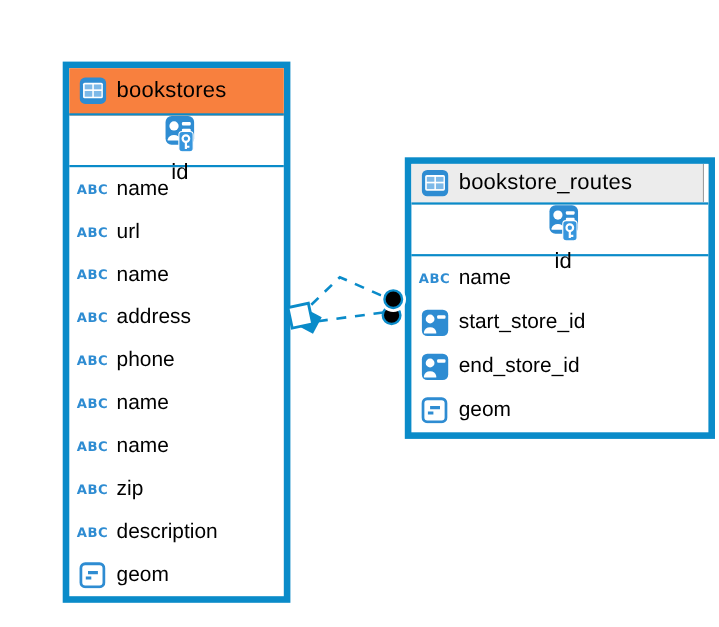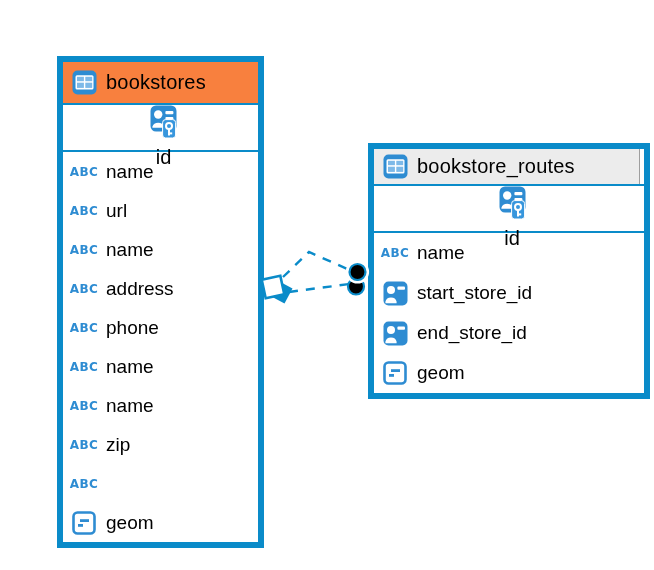--- a/index.html
+++ b/index.html
@@ -148,20 +148,21 @@
       <div class="row col">
         <span class="icon-box">
           <span class="abc">ABC</span>
         </span>
         <span class="label">zip</span>
       </div>
       <div class="row col">
         <span class="icon-box">
           <span class="abc">ABC</span>
         </span>
+        <span class="label">description</span>
       </div>
       <div class="row col">
         <span class="icon-box">
           <svg width="24" height="24" viewBox="0 0 24 24">
             <rect x="1.5" y="1.5" width="21" height="21" rx="4" fill="#fff" stroke="#2e8cd2" stroke-width="2.6"></rect>
             <line x1="8" y1="9.6" x2="17" y2="9.6" stroke="#2e8cd2" stroke-width="2.8"></line>
             <line x1="6" y1="14.4" x2="11" y2="14.4" stroke="#2e8cd2" stroke-width="2.8"></line>
           </svg>
         </span>
         <span class="label">geom</span>

